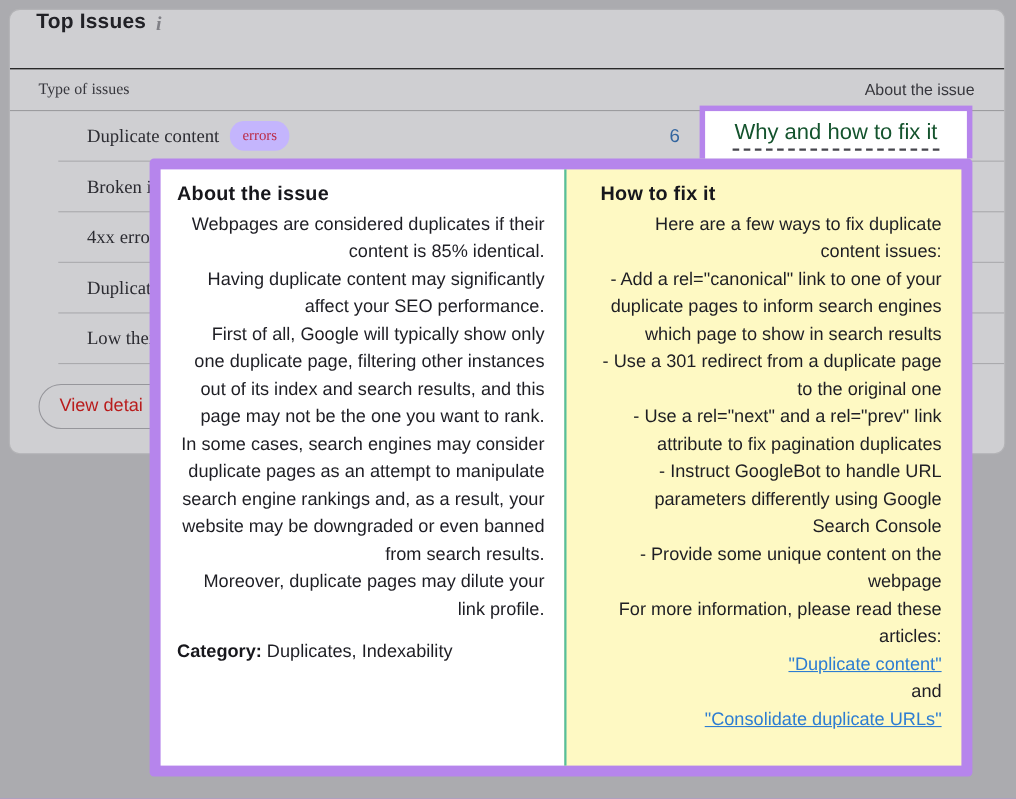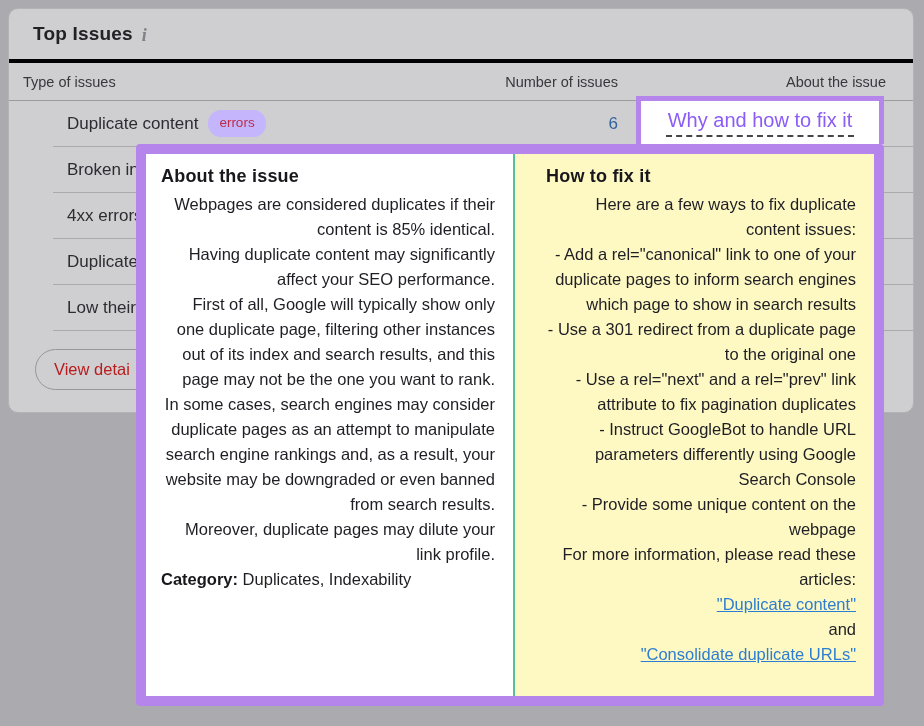--- a/index.html
+++ b/index.html
@@ -6,30 +6,30 @@
   html,body { width:924px; height:726px; }
   body { font-family:"Liberation Sans", sans-serif; background:#ababaf; overflow:hidden; }
   .stage { position:relative; width:924px; height:726px; background:#ababaf; }
 
   
   .panel {
     position:absolute; left:8px; top:8px; width:906px; height:405px;
     background:#cfcfd2; border-radius:10px; border:1px solid #b3b3b6; overflow:hidden;
   }
   .panel-titlebar {
-    height:54px; display:flex; align-items:center; padding:0 24px;
-    border-bottom:4px solid #000000; gap:9px;
+    height:54px; display:flex; align-items:flex-start; padding:0 24px;
+    border-bottom:1px solid #000000; gap:9px;
   }
   .panel-title { font-size:19px; font-weight:700; color:#212126; letter-spacing:.2px; }
   .info-icon {
     font-family:"Liberation Serif", serif; font-style:italic; font-weight:600;
     font-size:18px; color:#808086; padding-top:2px;
   }
   .cols { display:flex; align-items:center; }
-  .col-type   { flex:1; padding-left:14px; text-align:left; }
+  .col-type   { flex:1; padding-left:26px; text-align:left;font-family:Liberation Serif, serif; }
   .col-number { width:200px; text-align:right; }
   .col-about  { width:295px; text-align:right; padding-right:27px; }
   .table-head {
     height:38px; border-bottom:1px solid #9c9c9f;
     font-size:14.5px; color:#37373d;
   }
   .row { height:46px; font-size:17px; color:#2c2c32; border-bottom:1px solid #aaaaad;margin-left:44px; }
   .row .col-type { display:flex; align-items:center; gap:10px; }
   .badge {
     display:inline-block; background:#c4b5fd; color:#bb2d49;
@@ -48,21 +48,21 @@
   
   .link-highlight {
     position:absolute; left:636px; top:96px; width:248px; height:48px;
     background:#b685ec; padding:5px 5px 0 5px; z-index:30;
   }
   .link-highlight-inner {
     width:100%; height:43px; background:#ffffff;
     display:flex; align-items:center; justify-content:center;
   }
   .why-link {
-    font-size:20px; color:#8b5cf6; text-decoration:none;
+    font-size:20px; color:#14532d; text-decoration:none;
     border-bottom:2px dashed #45454c; padding:0 2px 3px;
     white-space:nowrap; cursor:pointer;
   }
 
   
   .popover {
     position:absolute; left:136px; top:144px; width:748px; height:562px;
     background:#b685ec; border-radius:4px; padding:10px; z-index:20;
     display:flex;
   }
@@ -70,39 +70,38 @@
   .about-col {
     width:367px; background:#ffffff; padding:12px 18px 14px 15px;
   }
   .fix-col {
     flex:1; background:#fef9c3; border-left:2px solid #55c09a;
     padding:12px 18px 14px 31px;
   }
   .popover h3 { font-size:18px; font-weight:700; color:#17171c; margin-bottom:5px; letter-spacing:.2px; }
   .popover p, .pre-line { font-size:16.5px; line-height:25px; color:#1e1e24; }
   .pre-line { white-space:pre-line;text-align:right; }
-  .category-line { font-size:17px; }
+  .category-line { margin-top:13px; font-size:17px; }
   .category-label { font-weight:700; color:#17171c; }
   .popover a.doc-link { color:#2d7dd2; text-decoration:underline; cursor:pointer; }
 </style>
 </head>
 <body>
 
 <div class="stage">
 
   <div class="panel">
 
     <div class="panel-titlebar">
       <span class="panel-title">Top Issues</span>
       <span class="info-icon">i</span>
     </div>
 
     <div class="table-head cols">
       <span class="col-type">Type of issues</span>
-      <span class="col-number">Number of issues</span>
       <span class="col-about">About the issue</span>
     </div>
 
     <div class="row cols">
       <span class="col-type">
         <span>Duplicate content</span>
         <span class="badge">errors</span>
       </span>
       <span class="col-number">
         <a class="count-link">6</a>

